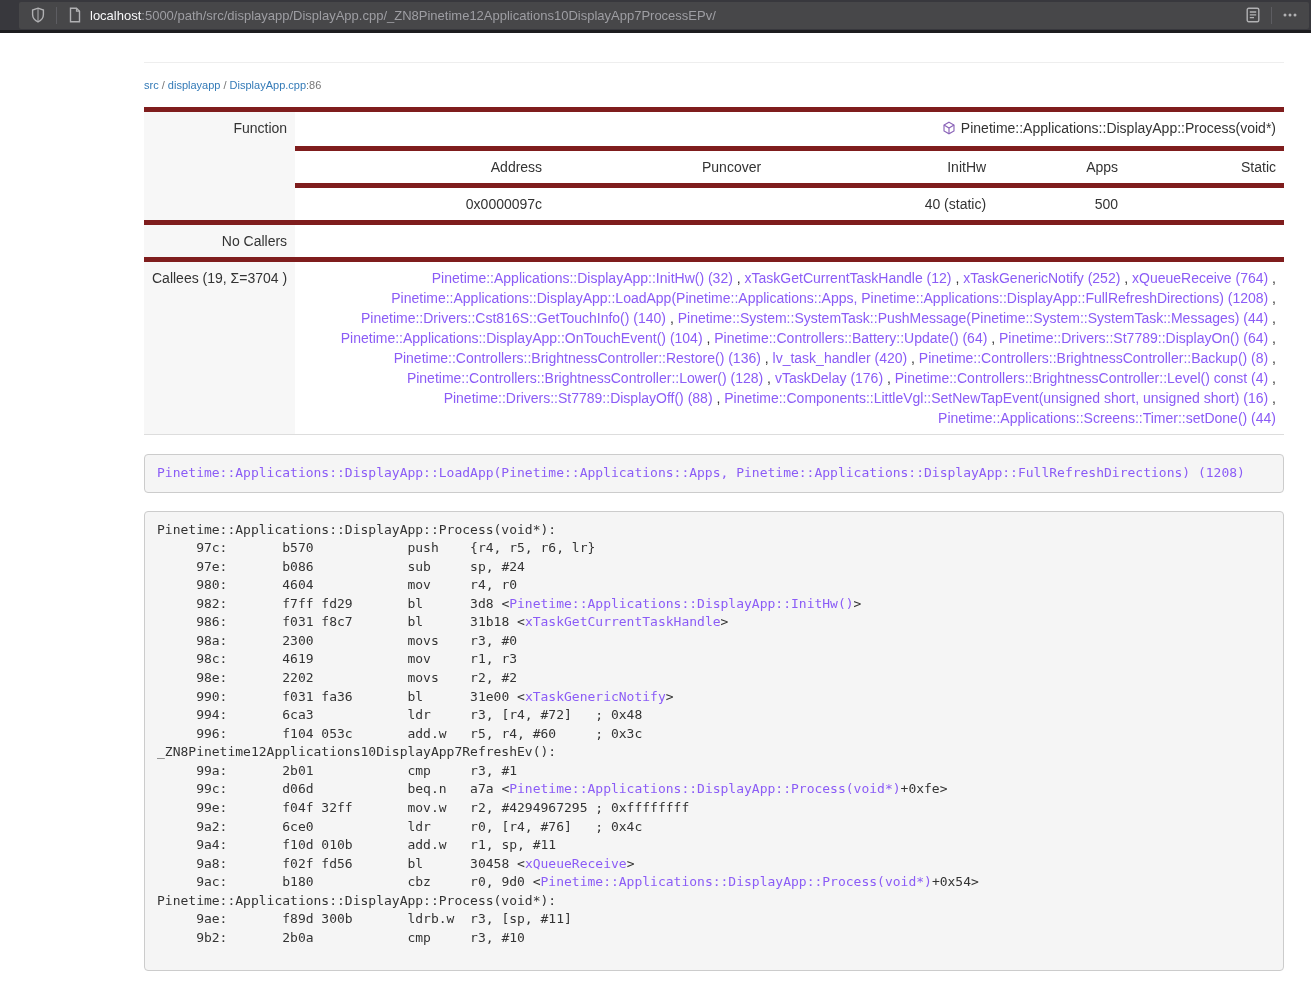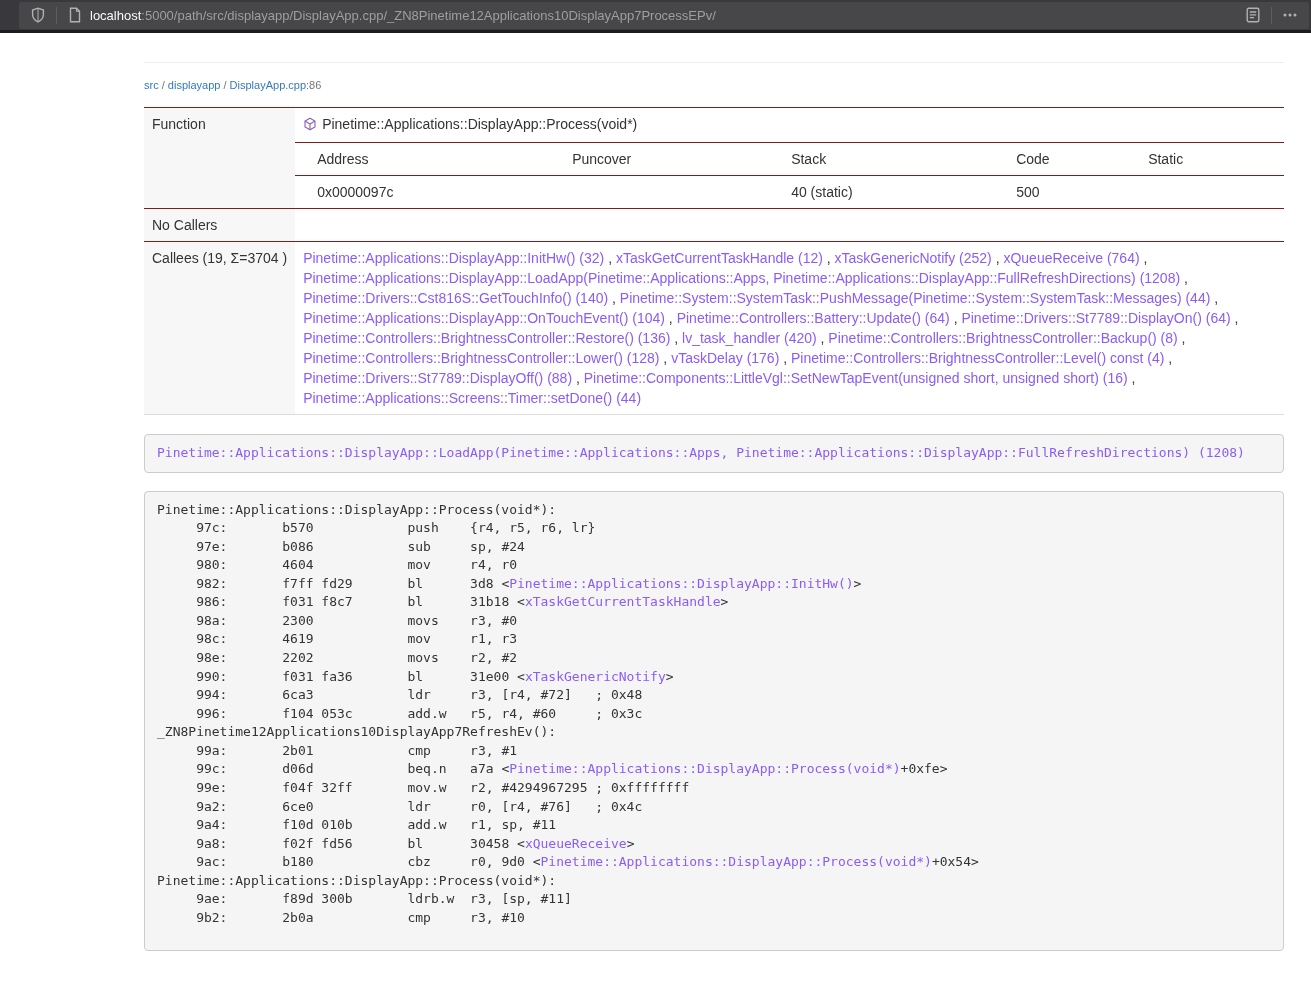--- a/index.html
+++ b/index.html
@@ -38,21 +38,21 @@
     border-radius:4px; padding:15px 20px;
     font-size:18px; line-height:20px; color:#58585c;
   }
   hr.rule { border:0; border-top:1px solid #eee; margin:29px 0 0 0; }
 
   .breadcrumb { padding:12px 0; font-size:11px; line-height:20px; color:#777; }
   .breadcrumb a { color:#337ab7; }
 
   table.symbol { width:100%; border-collapse:collapse; font-size:14px; border-bottom:1px solid #ddd; }
   table.symbol th, table.symbol td {
-    border-top:1px solid #7f1d1d; padding:6px 8px; text-align:left;
+    border-top:5px solid #7f1d1d; padding:6px 8px; text-align:right;
     vertical-align:top; line-height:20px; font-weight:normal;margin-left:27px;
   }
   th.rowlabel {
     width:145px; background:#f7f7f7; font-weight:bold; white-space:nowrap;
   }
   .colhead { font-weight:bold; }
   .ncol { padding-left:22px !important; }
   .col-address { width:255px; }
   .col-remarks { width:219px; }
   .col-stack   { width:225px; }
@@ -125,22 +125,22 @@
           <svg width="14" height="14" viewBox="0 0 16 16">
             <path d="M8 1.4 L13.7 4.7 V11.3 L8 14.6 L2.3 11.3 V4.7 Z" fill="none" stroke="#8a63b8" stroke-width="1.3"></path>
             <path d="M2.3 4.7 L8 8 L13.7 4.7 M8 8 V14.6" fill="none" stroke="#8a63b8" stroke-width="1.3"></path>
           </svg>
         </span><span>Pinetime::Applications::DisplayApp::Process(void*)</span>
       </td>
     </tr>
     <tr>
       <th class="colhead ncol col-address">Address</th>
       <th class="colhead ncol col-remarks">Puncover</th>
-      <th class="colhead ncol col-stack">Stack</th>
-      <th class="colhead ncol col-code">Code</th>
+      <th class="colhead ncol col-stack">InitHw</th>
+      <th class="colhead ncol col-code">Apps</th>
       <th class="colhead ncol">Static</th>
     </tr>
     <tr>
       <td class="ncol">0x0000097c</td>
       <td class="ncol"></td>
       <td class="ncol">40 (static)</td>
       <td class="ncol">500</td>
       <td class="ncol"></td>
     </tr>
     <tr>

